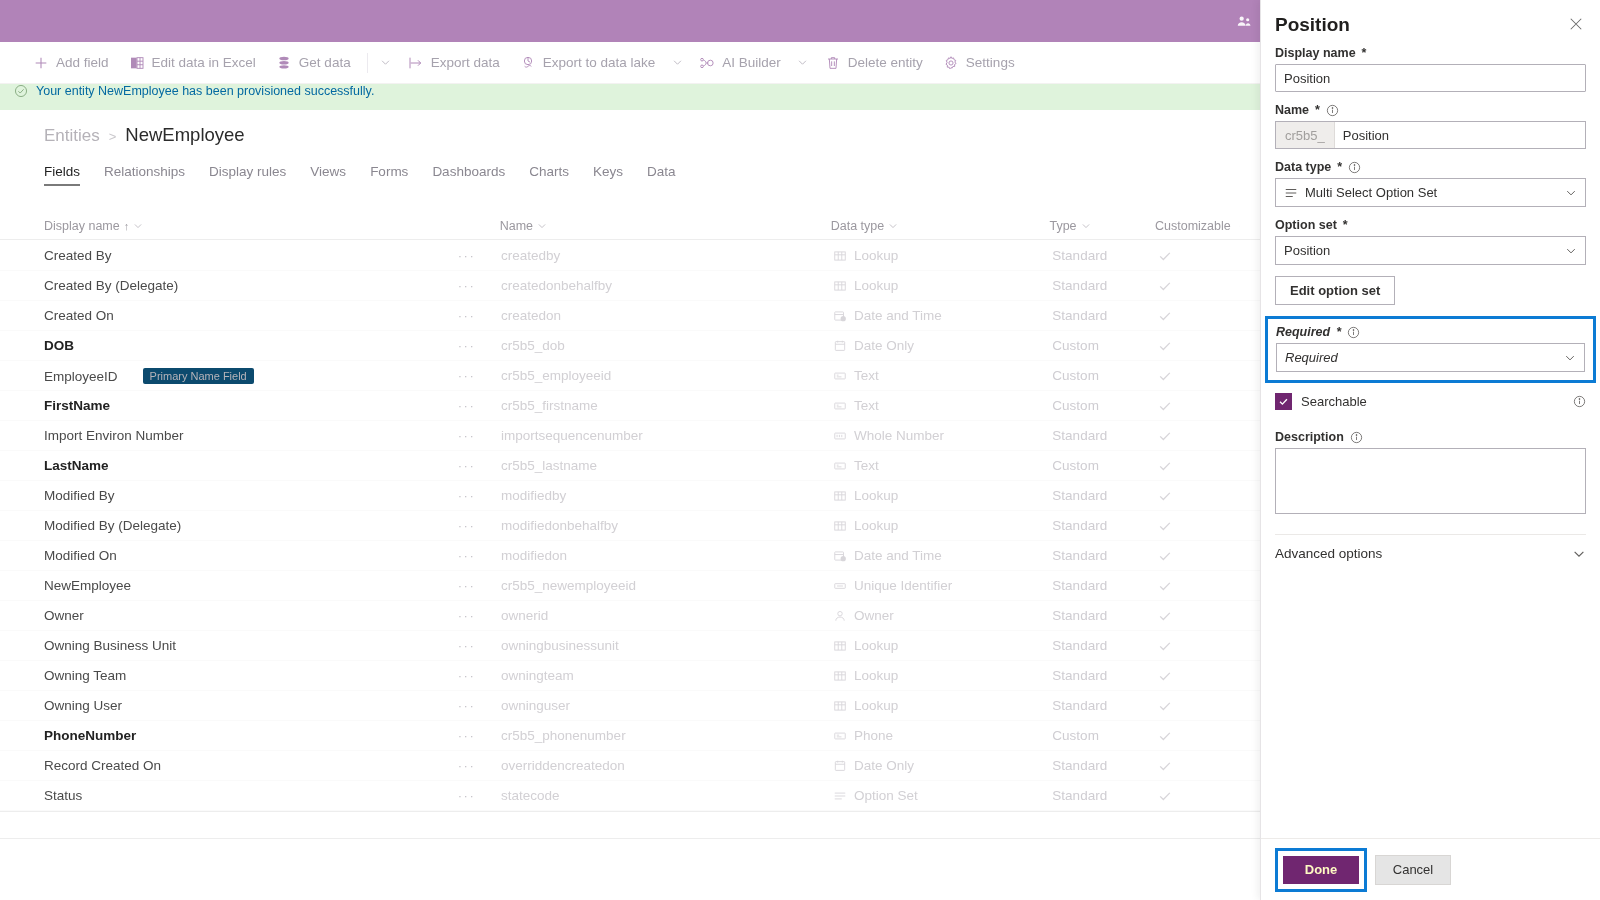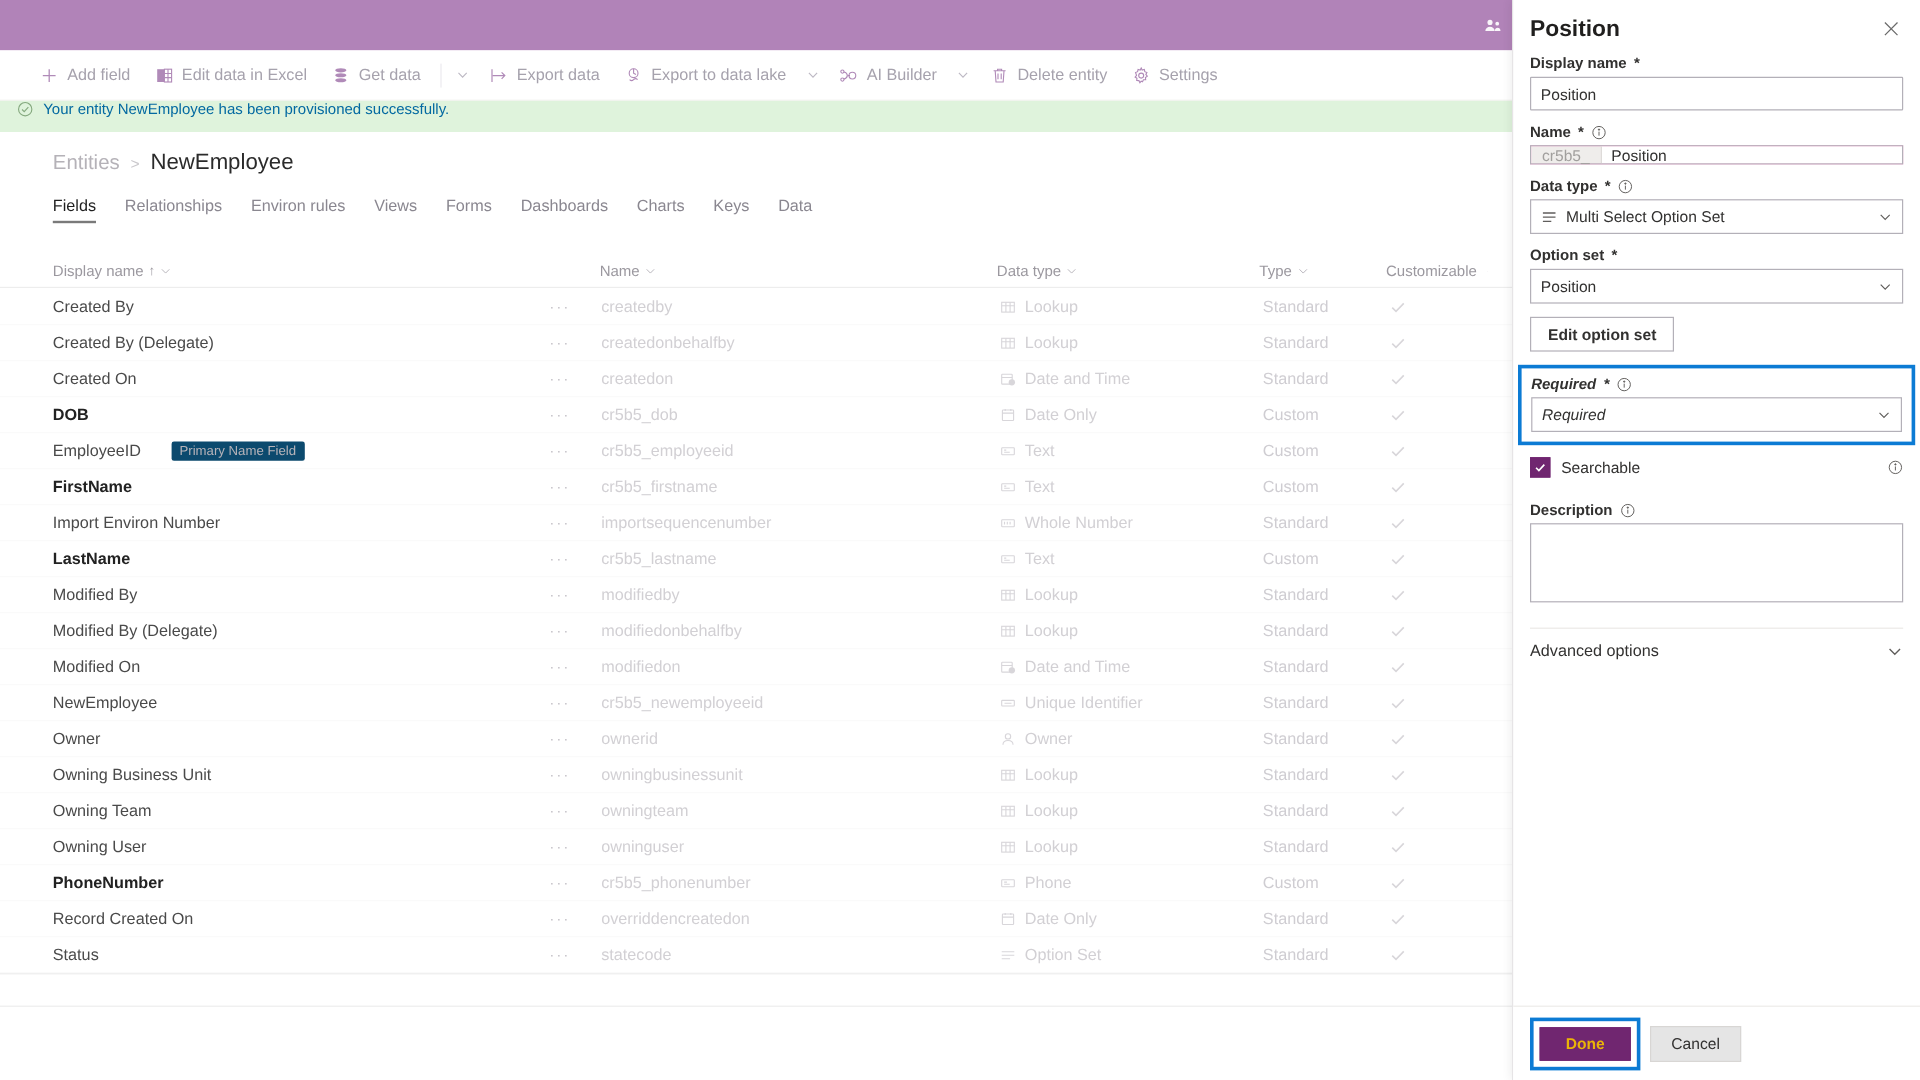--- a/index.html
+++ b/index.html
@@ -87,21 +87,21 @@
   .grid-row {
     display: flex; align-items: center; height: 30px;
     padding-left: 44px; padding-right: 20px;
   }
   .grid-head {
     border-bottom: 1px solid #ededed; height: 28px; margin-bottom: 1px;
   }
   .grid-head .c { font-size: 12.5px; color: #9b989f; display: flex; align-items: center; gap: 4px; }
   .grid-head .c svg { width: 10px; height: 10px; display: block; color: #b7b4bb; }
   .grid-body .grid-row { border-bottom: 1px solid #fafafa; }
-  .c-display { width: 430px; display: flex; align-items: center; gap: 9px; }
+  .c-display { width: 430px; display: flex; align-items: flex-end; gap: 9px; }
   .c-dots { width: 45px; color: #c6c3c9; font-size: 13px; letter-spacing: 1.5px; }
   .c-name { width: 345px; }
   .c-datatype { width: 228px; display: flex; align-items: center; gap: 7px; }
   .c-type { width: 110px; }
   .c-cust { width: 85px; display: flex; align-items: center; }
 
   .grid-body .c-display { font-size: 13.5px; color: #4a4a4a; }
   .grid-body .c-display.bold { font-weight: bold; color: #222; }
   .grid-body .c-name { font-size: 13.5px; color: #d2d0d4; }
   .grid-body .c-datatype { font-size: 13.5px; color: #d2d0d4; }
@@ -136,21 +136,21 @@
     display: flex; align-items: center; gap: 6px;
     font-size: 12.5px; font-weight: bold; color: #323130; margin-bottom: 4px;
   }
   .req-star { color: #323130; font-weight: bold; }
   .info-ic { width: 13px; height: 13px; color: #605e5c; display: block; cursor: pointer; }
   .tinput {
     width: 100%; height: 28px; border: 1px solid #b3b0b8; background: #fff;
     font-size: 13px; color: #323130; padding: 0 8px; border-radius: 1px;
     font-family: "Liberation Sans", sans-serif;
   }
-  .prefixwrap { display: flex; width: 100%; height: 16px; border: 1px solid #b3b0b8; background: #f9a8d4; }
+  .prefixwrap { display: flex; width: 100%; height: 28px; border: 1px solid #b3b0b8; background: #84cc16; }
   .prefix {
     background: #efedeb; color: #a19f9d; font-size: 13px;
     display: flex; align-items: center; padding: 0 9px; border-right: 1px solid #dedbd9;
   }
   .prefixwrap input {
     flex: 1; border: none; outline: none; font-size: 13px; color: #323130;
     padding: 0 8px; font-family: "Liberation Sans", sans-serif; background: #fff;
   }
   .ddl {
     width: 100%; height: 29px; border: 1px solid #b3b0b8; background: #fff;
@@ -193,21 +193,21 @@
   .adv svg { width: 14px; height: 14px; color: #605e5c; display: block; }
 
   .panel-foot {
     position: absolute; left: 0; bottom: 0; width: 340px; height: 62px;
     border-top: 1px solid #edebe9; background: #fff;
     display: flex; align-items: center; padding-left: 14px; gap: 8px;
   }
   .foot-hl { border: 3px solid #0c7bd4; padding: 5px; display: inline-block; }
   .btn-primary {
     height: 28px; min-width: 76px; background: #702670; border: 1px solid #702670;
-    color: #eab308; font-size: 13px; font-weight: bold; cursor: pointer;
+    color: #fef9c3; font-size: 13px; font-weight: bold; cursor: pointer;
     font-family: "Liberation Sans", sans-serif; padding: 0 14px;
   }
   .btn-cancel {
     height: 30px; min-width: 76px; background: #e5e5e5; border: 1px solid #d8d6d4;
     color: #323130; font-size: 13px; cursor: pointer;
     font-family: "Liberation Sans", sans-serif; padding: 0 14px;
   }
   .bottom-strip {
     position: absolute; left: 0; bottom: 0; width: 1260px; height: 62px;
     background: #ffffff; border-top: 1px solid #ededed;
@@ -336,21 +336,21 @@
 
     <div class="breadcrumb">
       <span class="crumb-parent">Entities</span>
       <span class="crumb-sep">&gt;</span>
       <span class="crumb-current">NewEmployee</span>
     </div>
 
     <div class="tabs">
       <div class="tab active">Fields</div>
       <div class="tab">Relationships</div>
-      <div class="tab">Environ rules</div>
+      <div class="tab">Display rules</div>
       <div class="tab">Views</div>
       <div class="tab">Forms</div>
       <div class="tab">Dashboards</div>
       <div class="tab">Charts</div>
       <div class="tab">Keys</div>
       <div class="tab">Data</div>
     </div>
 
     <div class="grid">
       <div class="grid-row grid-head">

